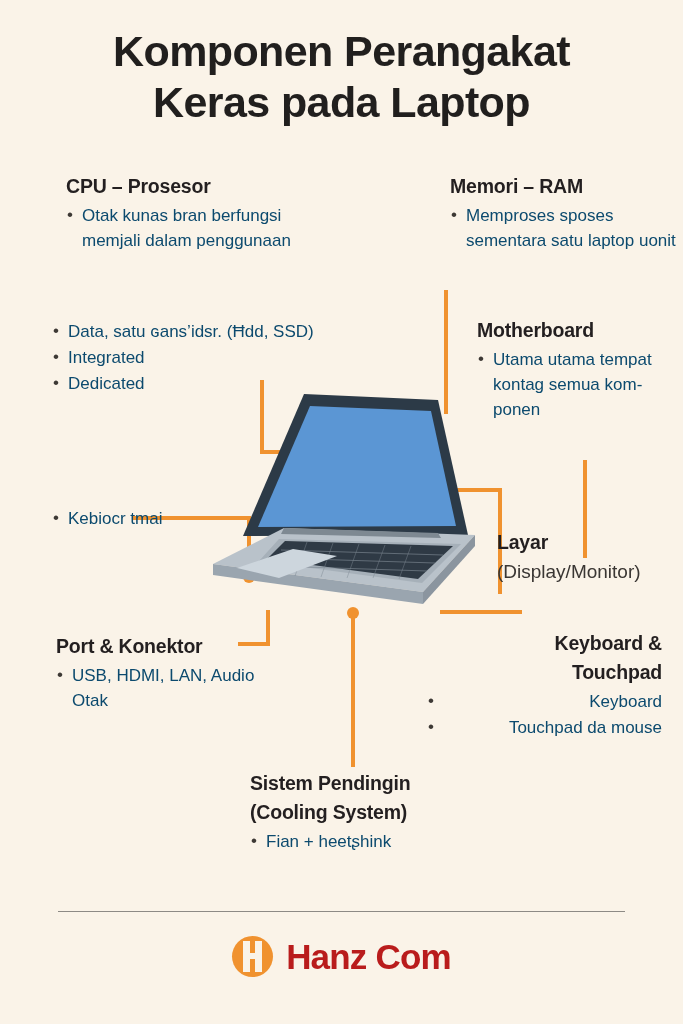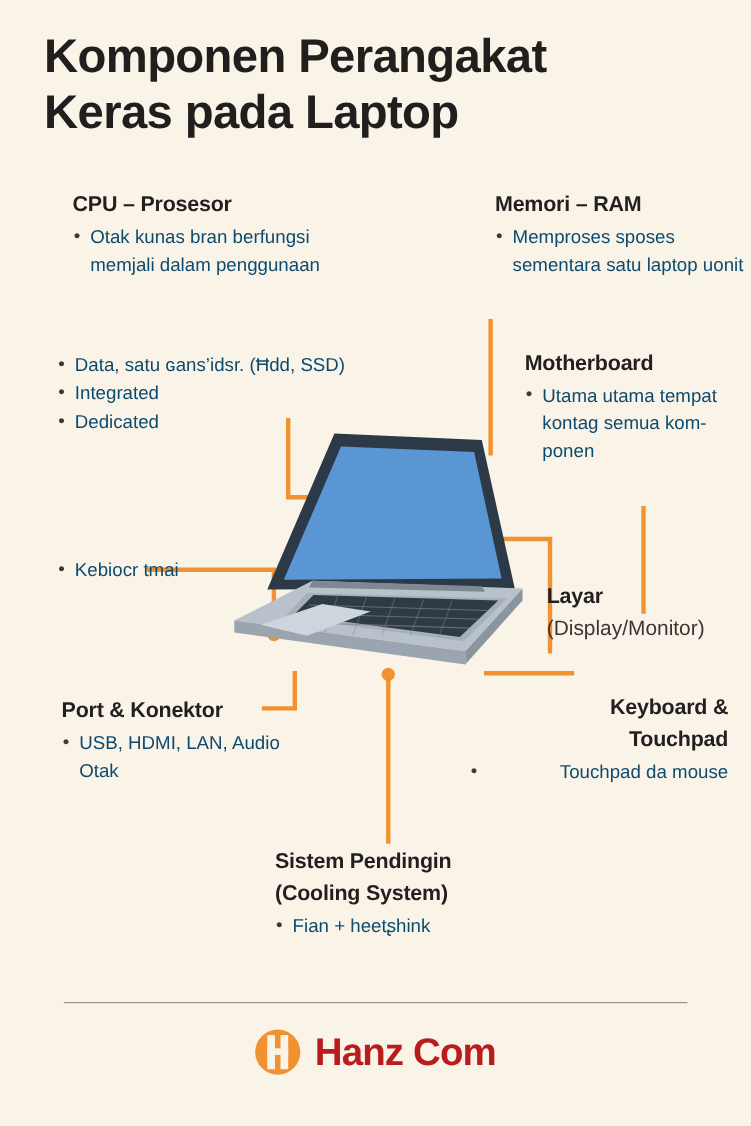--- a/index.html
+++ b/index.html
@@ -22,21 +22,21 @@
     background: #faf3e8;
     overflow: hidden;
   }
 
   
   .title-block {
     position: absolute;
     left: 0;
     top: 26px;
     width: 683px;
-    text-align: left;
+    text-align: center;
     padding: 0 40px;
     box-sizing: border-box;
   }
   .title-line {
     font-size: 43px;
     line-height: 51px;
     font-weight: bold;
     letter-spacing: -0.6px;
     color: #211f1e;
     white-space: nowrap;
@@ -276,20 +276,21 @@
     <h3>Port &amp; Konektor</h3>
     <ul>
       <li>USB, HDMI, LAN, Audio Otak</li>
     </ul>
   </div>
 
   <div class="callout c-keyboard">
     <h3>Keyboard &amp;</h3>
     <h3>Touchpad</h3>
     <ul>
+      <li>Keyboard</li>
       <li>Touchpad da mouse</li>
     </ul>
   </div>
 
   <div class="callout c-cooling">
     <h3>Sistem Pendingin</h3>
     <h3>(Cooling System)</h3>
     <ul>
       <li>Fian + heetʂhink</li>
     </ul>

